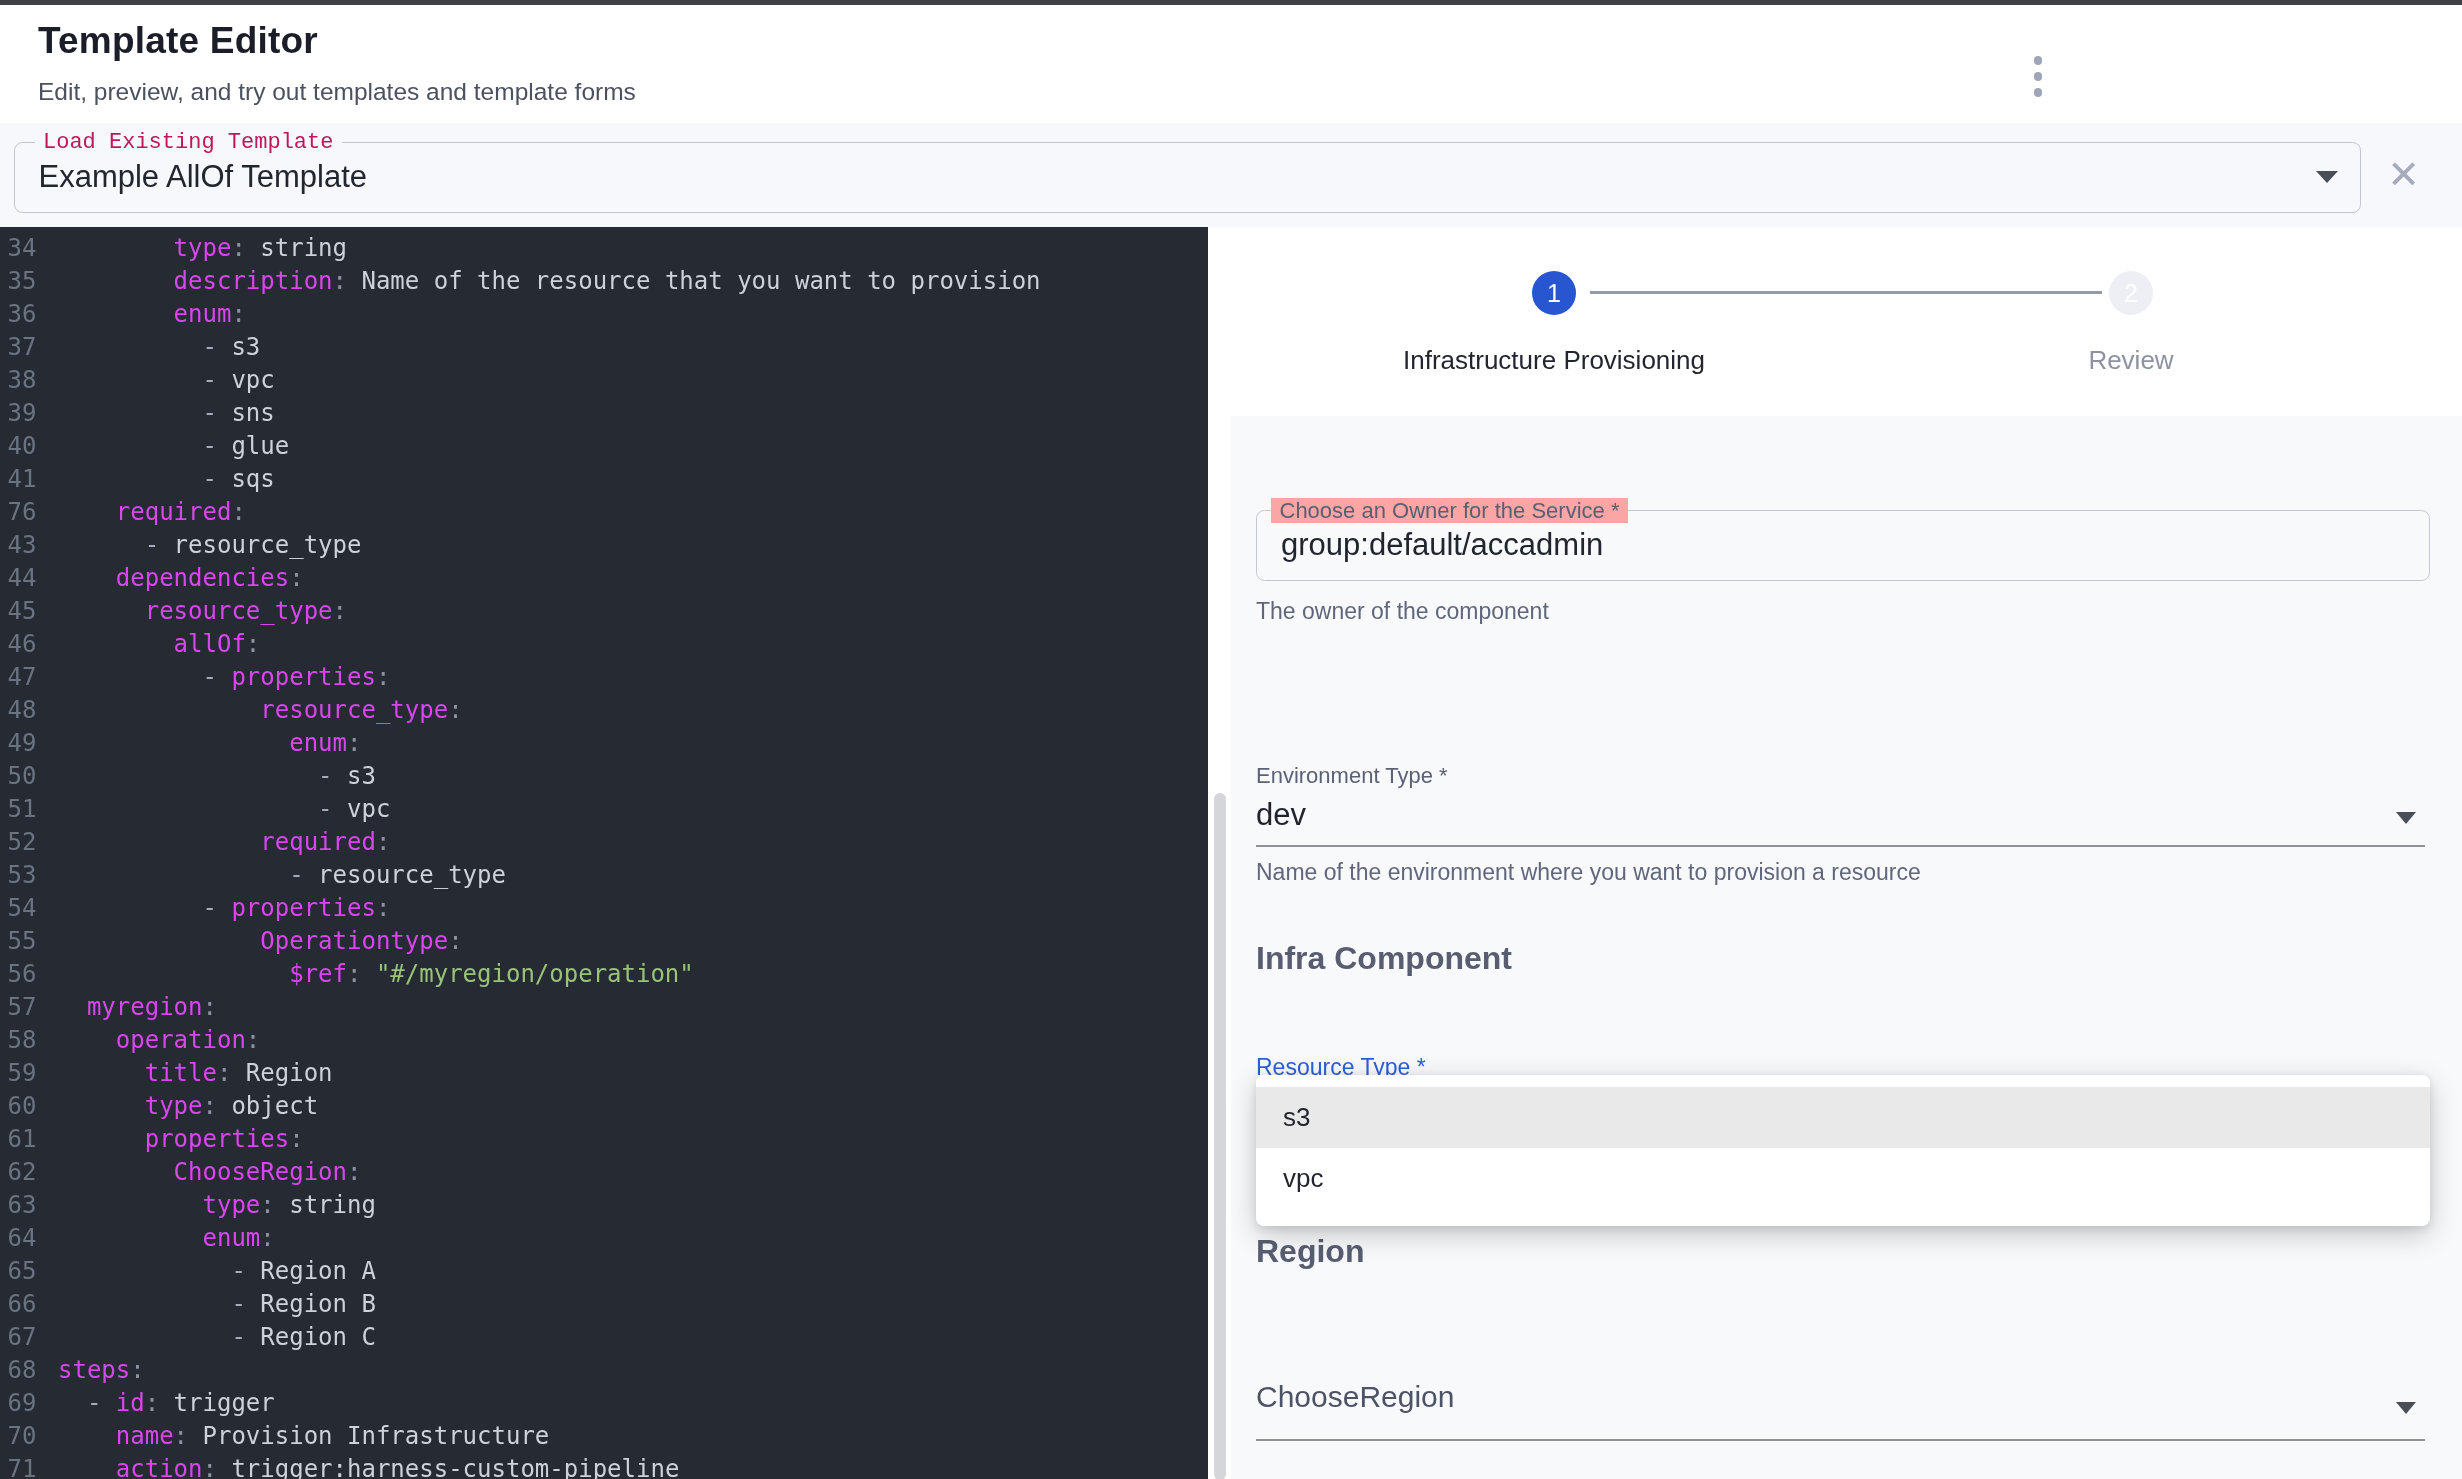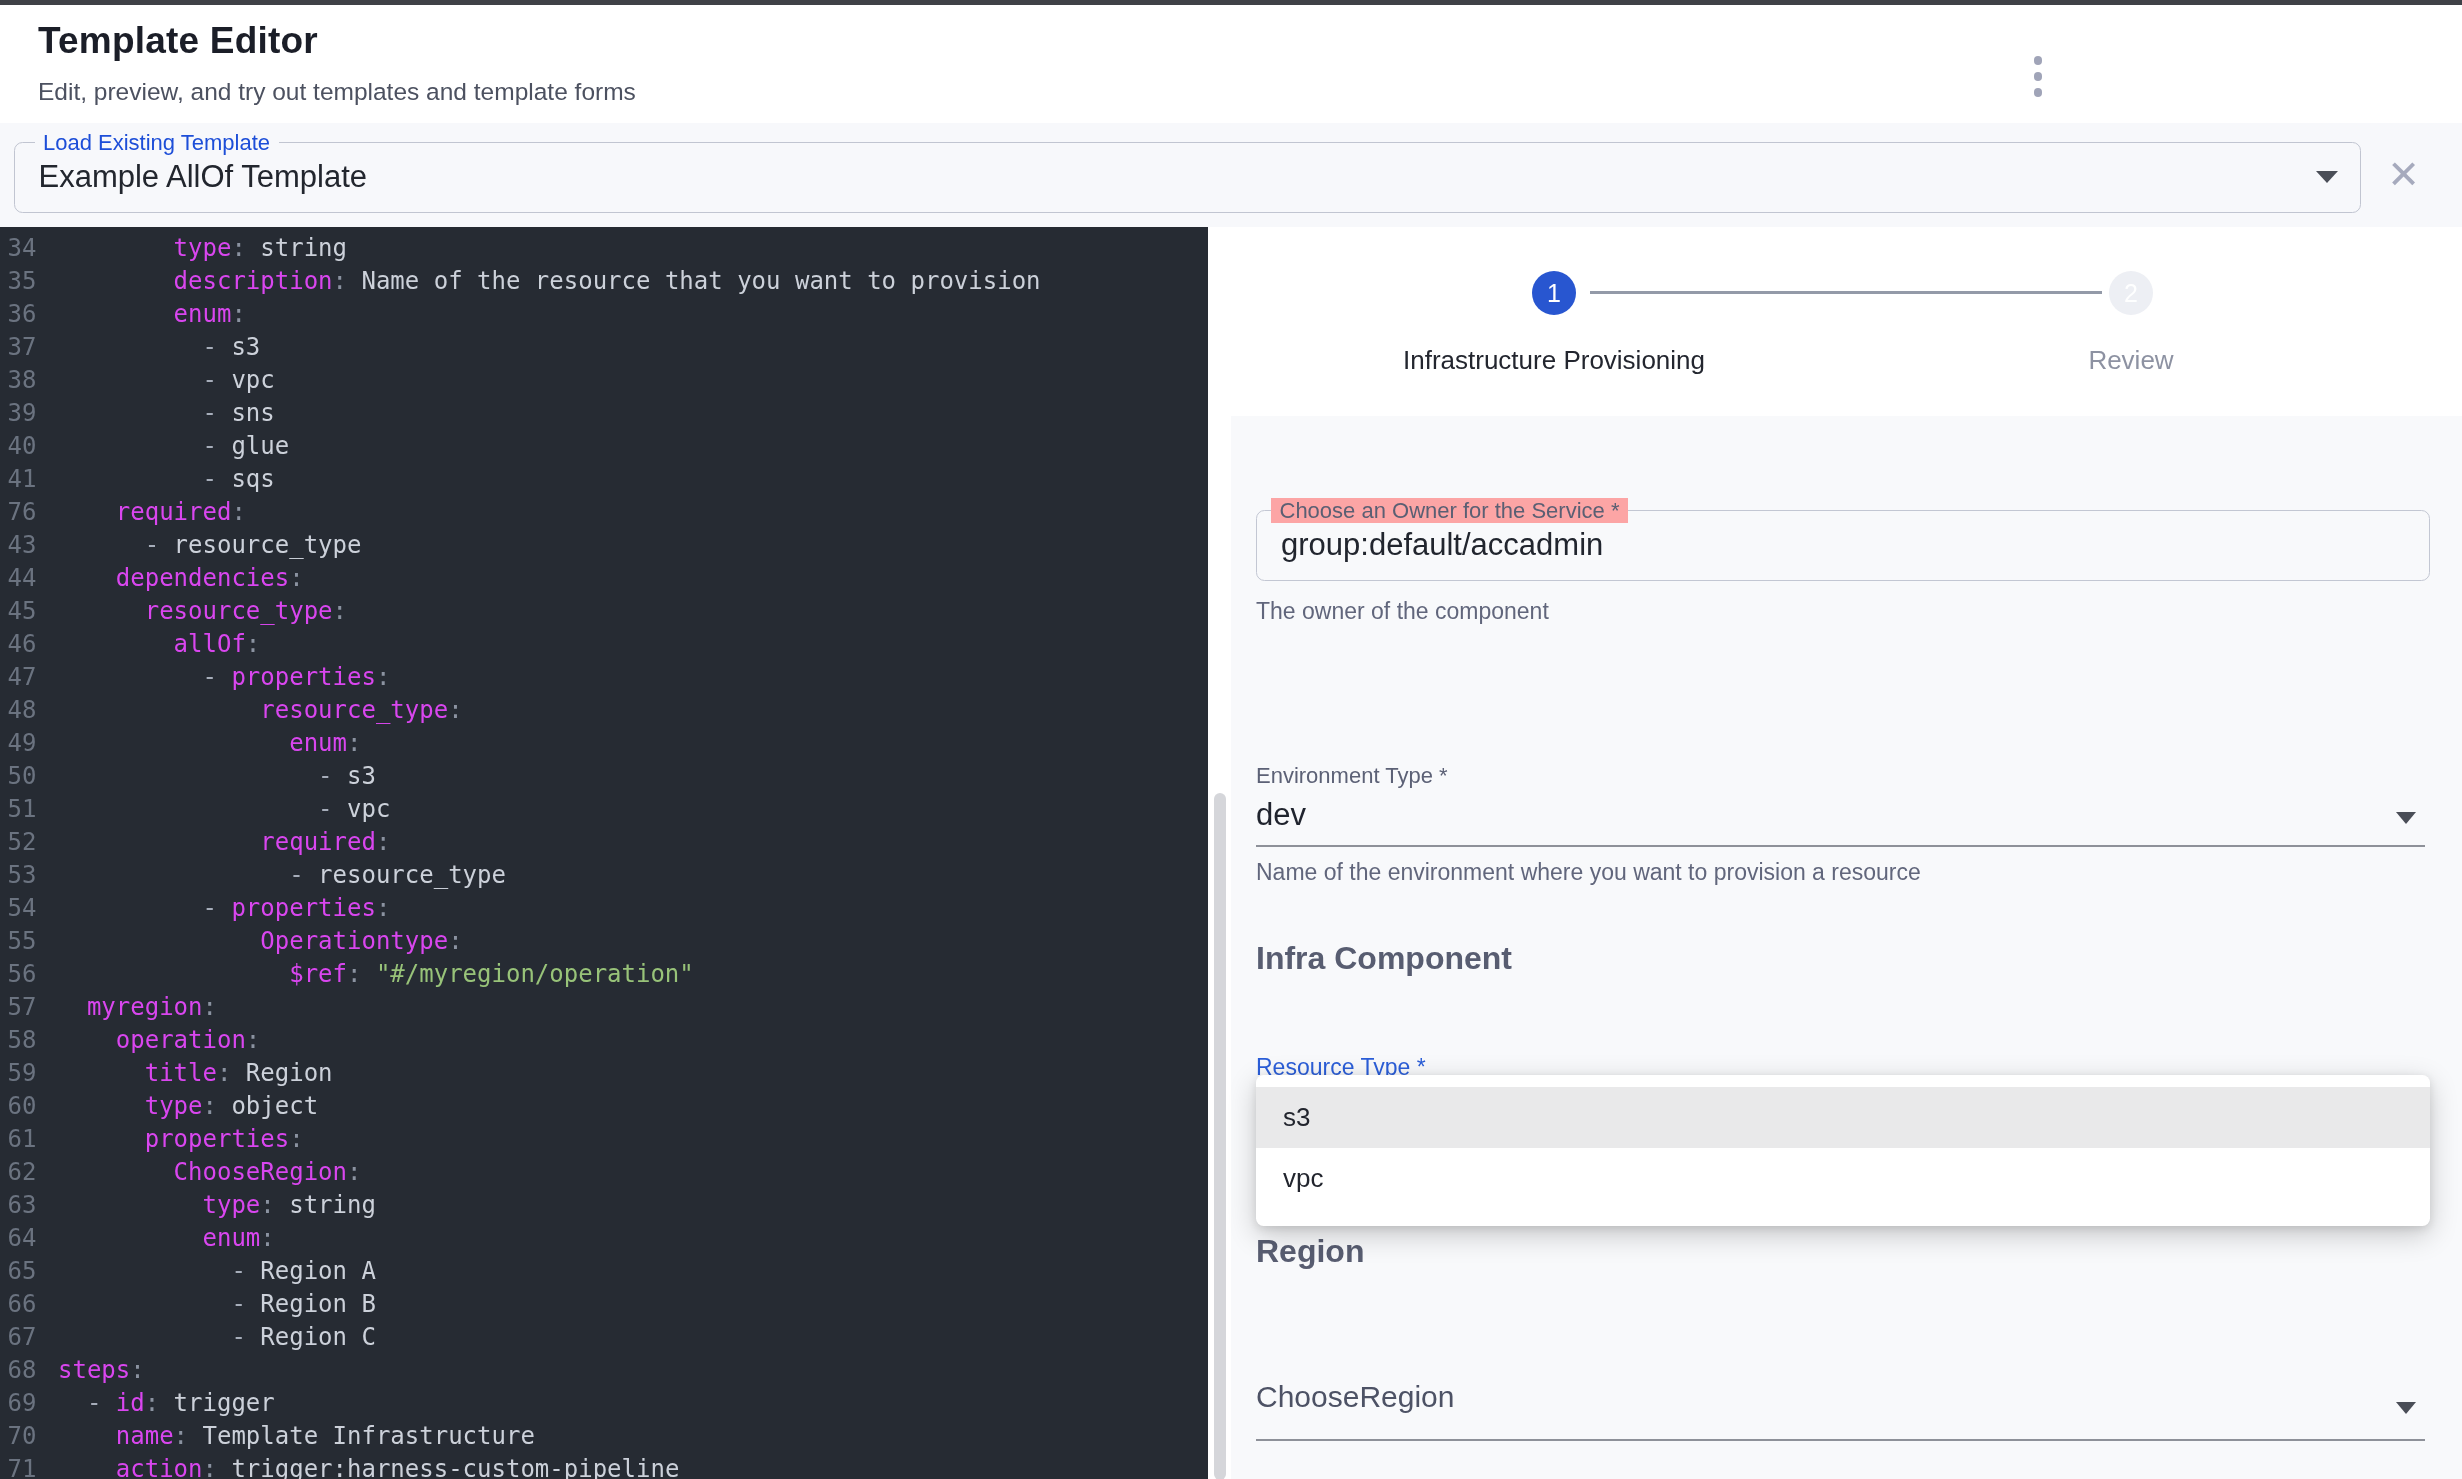--- a/index.html
+++ b/index.html
@@ -15,21 +15,21 @@
   .page-title { position:absolute; left:38px; top:15px; font-size:37px; font-weight:700; color:#1b1e28; letter-spacing:0.2px; }
   .page-subtitle { position:absolute; left:38px; top:73px; font-size:24.5px; color:#4c5160; }
   #kebab { position:absolute; right:44px; top:46px; display:flex; flex-direction:column; gap:7.6px; cursor:pointer; padding:5px; }
   #kebab .dot { width:8.5px; height:8.5px; border-radius:50%; background:#a0a4b8; }
 
   
   #load-section { position:absolute; left:0; top:123px; width:2462px; height:104px; background:#f7f8fb; }
   #load-box { position:absolute; left:13.5px; top:19.4px; width:2347px; height:71px;
               border:1.7px solid #c1c5d1; border-radius:8.5px; }
   #load-box .notch-label { position:absolute; top:-13.5px; left:20px; background:#f7f8fb; padding:0 8.5px;
-              font-size:22px; color:#1d4ed8; line-height:25px; }
+              font-size:22px; color:#be185d; line-height:25px;font-family:Liberation Mono, monospace; }
   #load-box .combo-value { position:absolute; left:24px; top:0; height:68px; display:flex; align-items:center;
               font-size:31px; color:#22262e; }
   .tri-down { width:0; height:0; border-left:11px solid transparent; border-right:11px solid transparent;
               border-top:12.7px solid #4a4e57; }
   #load-box .tri-down { position:absolute; right:22px; top:28px; }
   #load-clear { position:absolute; right:29px; top:15px; width:59px; height:73px; display:flex;
               align-items:center; justify-content:center; font-size:39px; color:#a6aabd; cursor:pointer; }
 
   
   #code-panel { position:absolute; left:0; top:227px; width:1208px; height:1252px;
@@ -157,21 +157,21 @@
         <div class="code-line"><span class="ln">60</span><span><span class="tok-k">      type</span><span class="tok-p">:</span><span class="tok-v"> object</span></span></div>
         <div class="code-line"><span class="ln">61</span><span><span class="tok-k">      properties</span><span class="tok-p">:</span></span></div>
         <div class="code-line"><span class="ln">62</span><span><span class="tok-k">        ChooseRegion</span><span class="tok-p">:</span></span></div>
         <div class="code-line"><span class="ln">63</span><span><span class="tok-k">          type</span><span class="tok-p">:</span><span class="tok-v"> string</span></span></div>
         <div class="code-line"><span class="ln">64</span><span><span class="tok-k">          enum</span><span class="tok-p">:</span></span></div>
         <div class="code-line"><span class="ln">65</span><span><span class="tok-d">            - </span><span class="tok-v">Region A</span></span></div>
         <div class="code-line"><span class="ln">66</span><span><span class="tok-d">            - </span><span class="tok-v">Region B</span></span></div>
         <div class="code-line"><span class="ln">67</span><span><span class="tok-d">            - </span><span class="tok-v">Region C</span></span></div>
         <div class="code-line"><span class="ln">68</span><span><span class="tok-k">steps</span><span class="tok-p">:</span></span></div>
         <div class="code-line"><span class="ln">69</span><span><span class="tok-d">  - </span><span class="tok-k">id</span><span class="tok-p">:</span><span class="tok-v"> trigger</span></span></div>
-        <div class="code-line"><span class="ln">70</span><span><span class="tok-k">    name</span><span class="tok-p">:</span><span class="tok-v"> Template Infrastructure</span></span></div>
+        <div class="code-line"><span class="ln">70</span><span><span class="tok-k">    name</span><span class="tok-p">:</span><span class="tok-v"> Provision Infrastructure</span></span></div>
         <div class="code-line"><span class="ln">71</span><span><span class="tok-k">    action</span><span class="tok-p">:</span><span class="tok-v"> trigger:harness-custom-pipeline</span></span></div>
       </div>
   </div>
 
   <div id="scroll-strip">
     <div id="scroll-thumb"></div>
   </div>
 
   <div id="right-panel">
 

